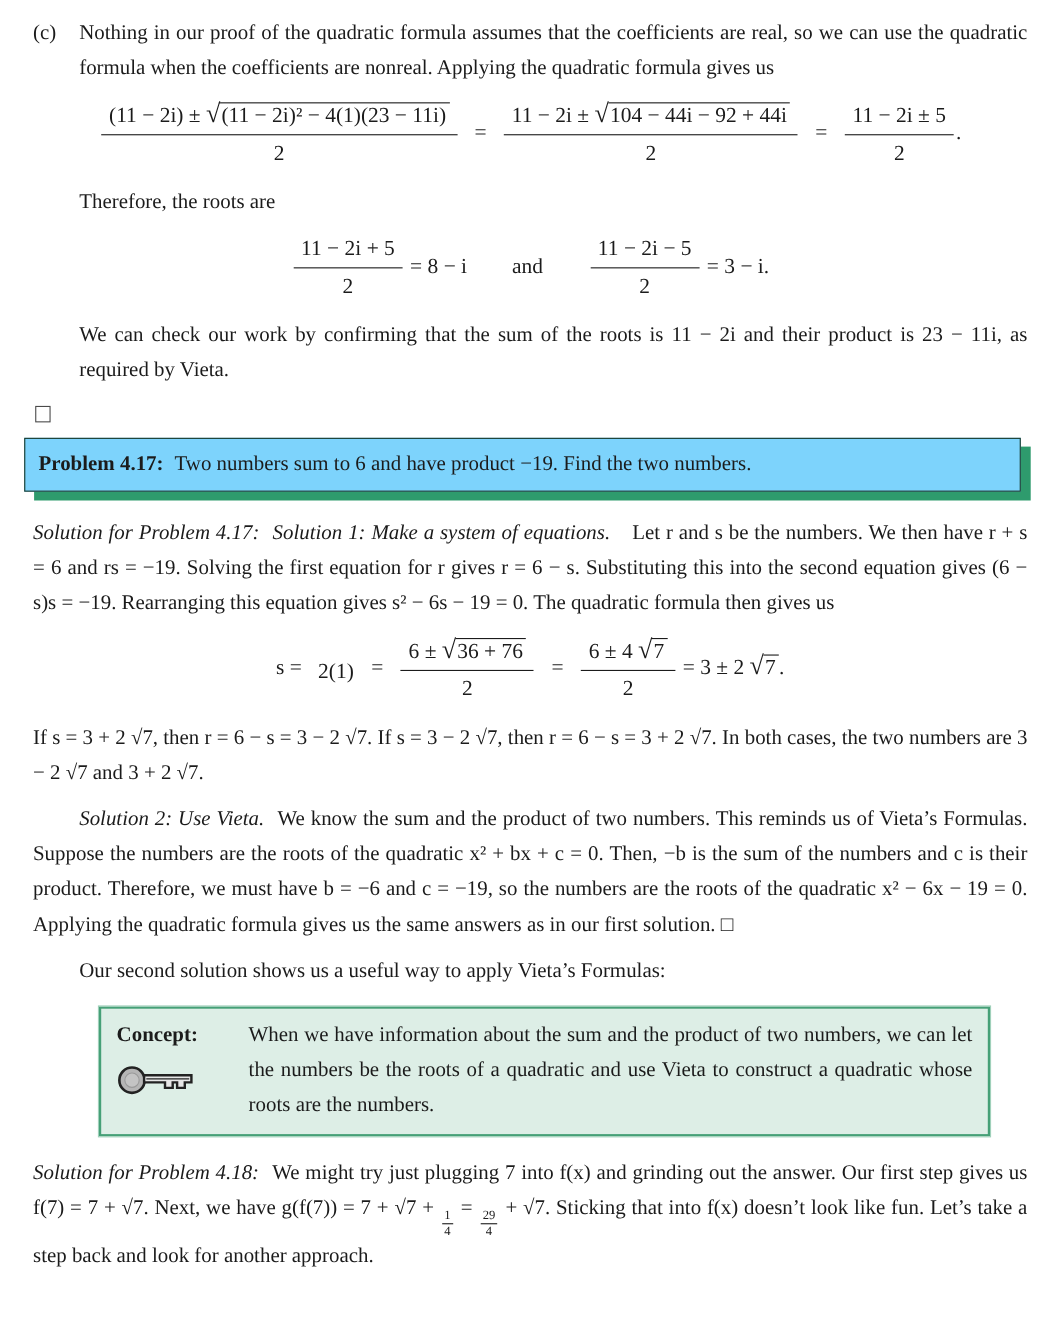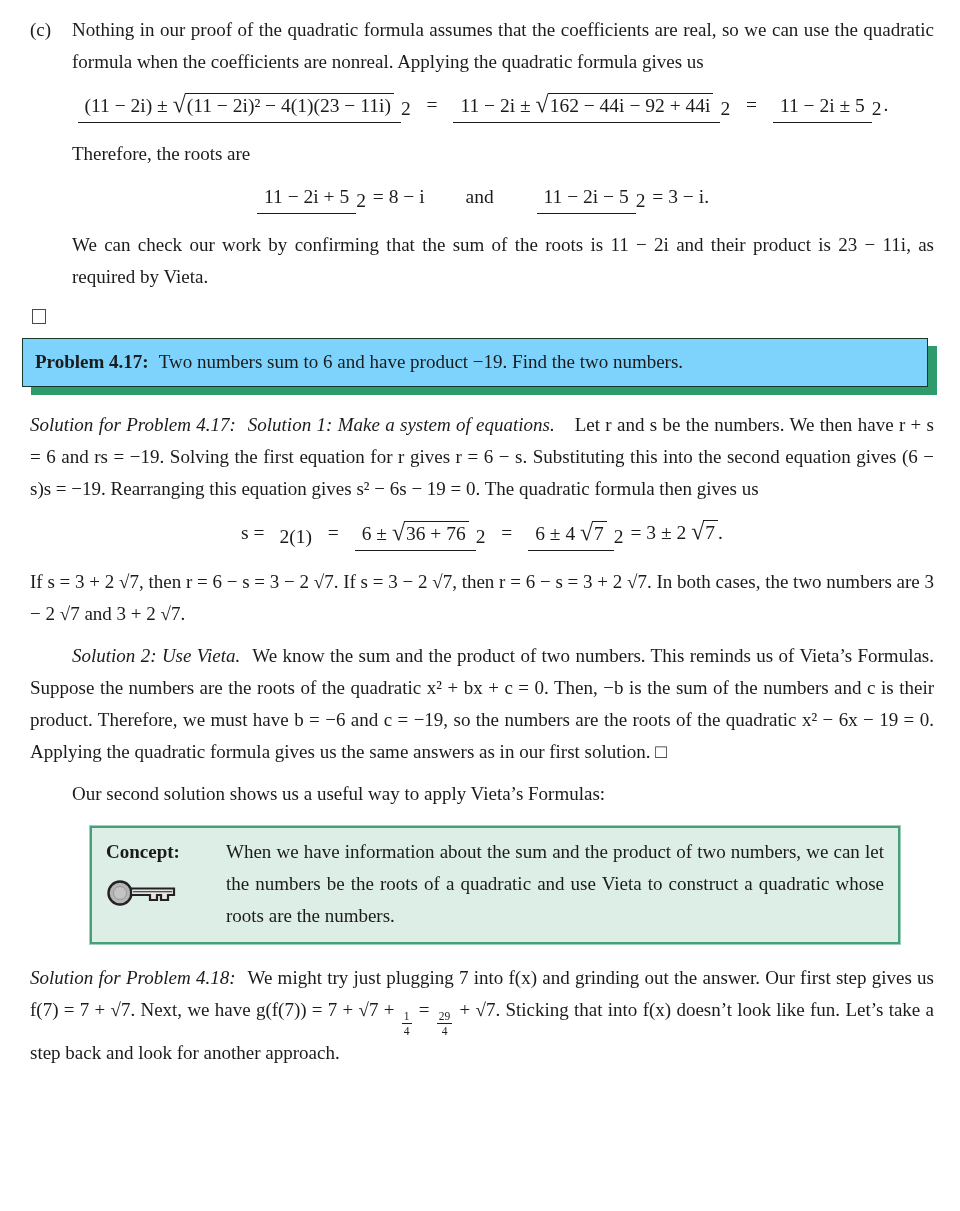--- a/index.html
+++ b/index.html
@@ -19,21 +19,21 @@
 
   
   .para { margin-top:10px; }
   .first-indent { text-indent:42px; }
   .lead-italic { font-style:italic; margin-right:12px; }
   .sub-italic  { margin-right:20px; }
 
   
   .eq { text-align:center; margin:13px 0 15px; font-size:19.5px; line-height:27px; }
   .mrow { white-space:nowrap; }
-  .frac { display:inline-flex; flex-direction:row; align-items:center; vertical-align:middle; margin:0 2px; }
+  .frac { display:inline-flex; flex-direction:column; align-items:center; vertical-align:middle; margin:0 2px; }
   .frac .num { padding:0 7px 3px; border-bottom:1.6px solid #1b1b1b; }
   .frac .den { padding-top:3px; }
   .mop { margin:0 9px; }
   .rhs { margin-left:0; }
   .lhs { margin-right:8px; }
   .andgap { margin:0 36px; }
   .rad::before { content:"√"; font-size:1.22em; margin-right:-1px; }
   .radbody { display:inline-block; border-top:1.6px solid #1b1b1b; padding:1px 3px 0 2px; line-height:1.15; }
 
   
@@ -80,21 +80,21 @@
   </div>
 
   <div class="eq">
     <span class="mrow">
       <span class="frac">
         <span class="num"><span>(11 − 2i) ± </span><span class="rad"><span class="radbody">(11 − 2i)² − 4(1)(23 − 11i)</span></span></span>
         <span class="den">2</span>
       </span>
       <span class="mop">=</span>
       <span class="frac">
-        <span class="num"><span>11 − 2i ± </span><span class="rad"><span class="radbody">162 − 44i − 92 + 44i</span></span></span>
+        <span class="num"><span>11 − 2i ± </span><span class="rad"><span class="radbody">104 − 44i − 92 + 44i</span></span></span>
         <span class="den">2</span>
       </span>
       <span class="mop">=</span>
       <span class="frac">
         <span class="num">11 − 2i ± 5</span>
         <span class="den">2</span>
       </span><span>.</span>
     </span>
   </div>
 

